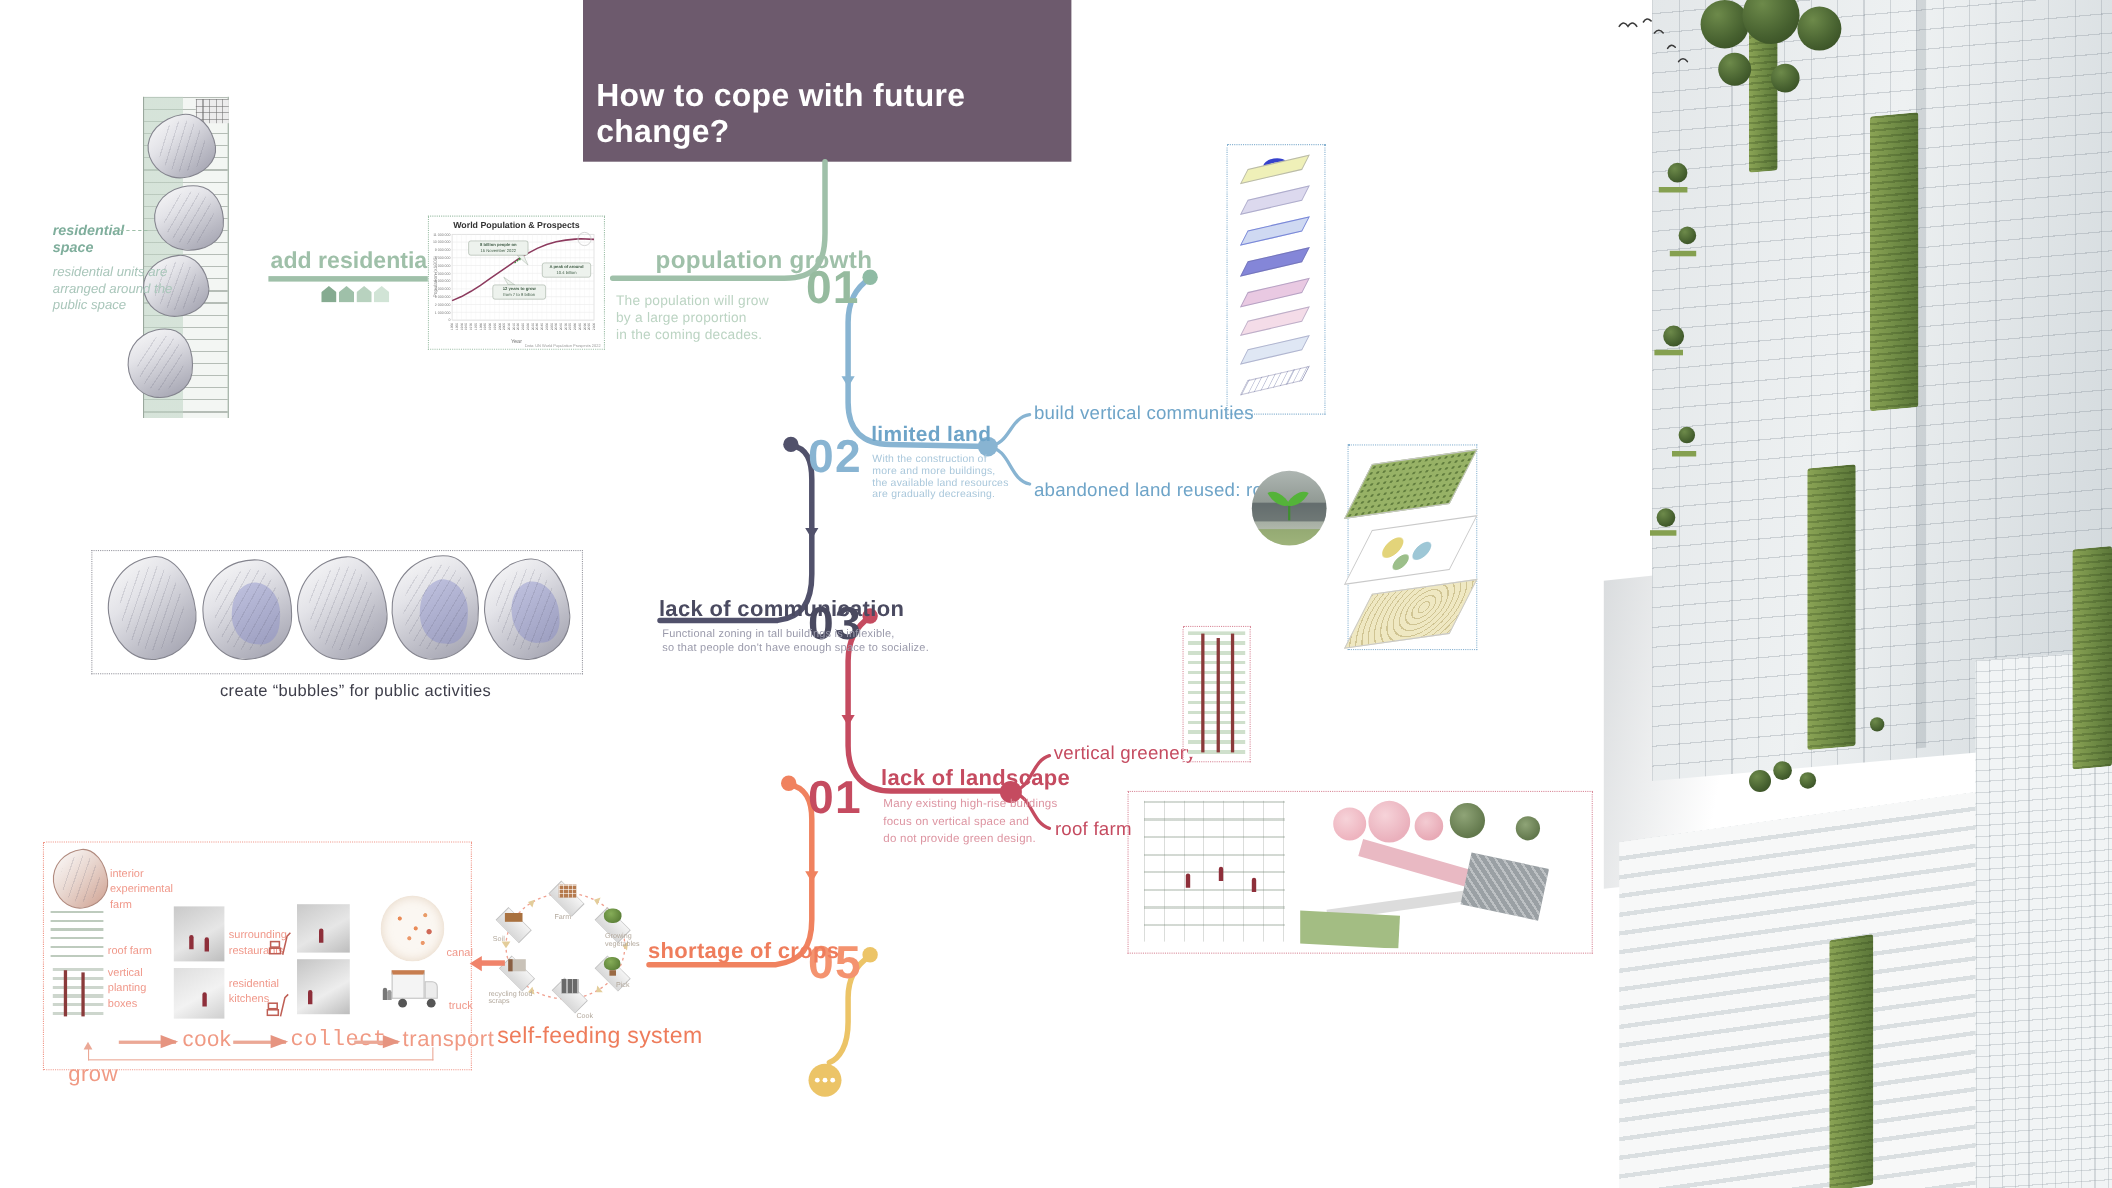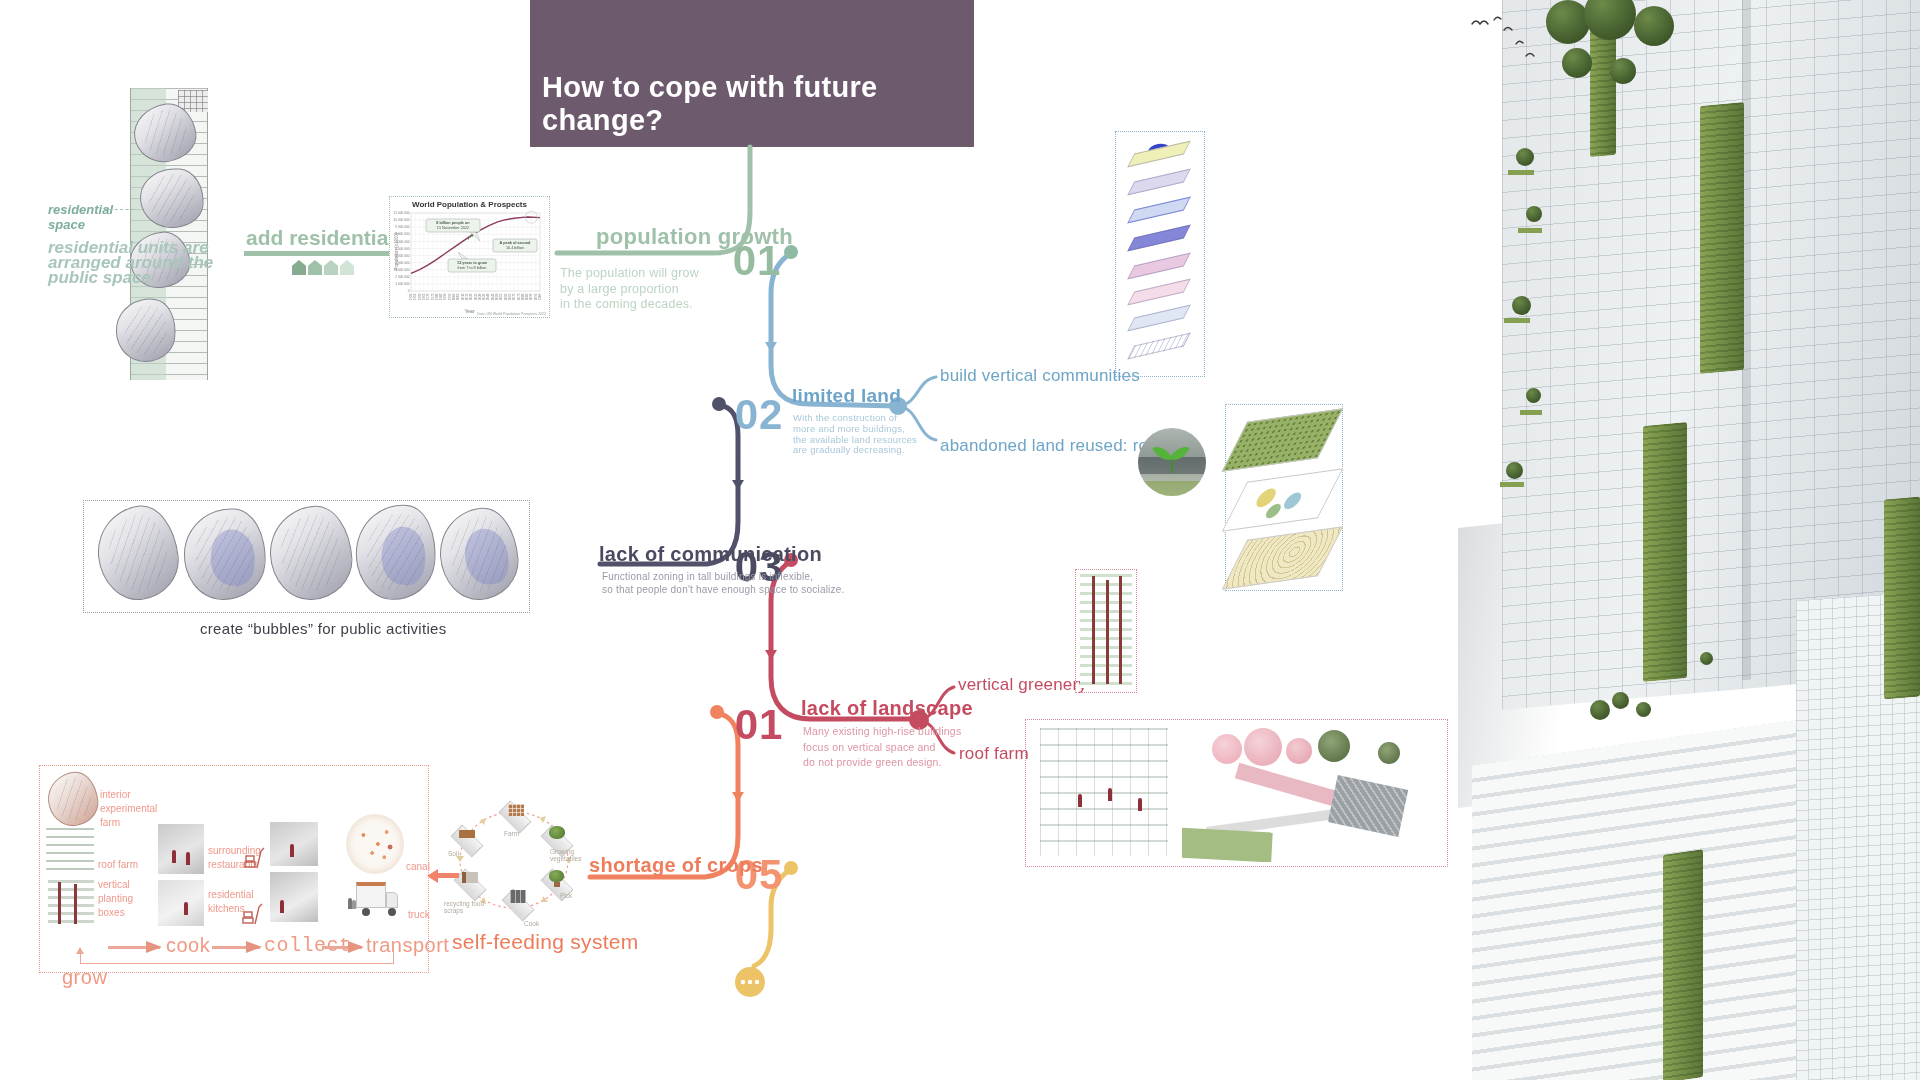--- a/index.html
+++ b/index.html
@@ -160,21 +160,21 @@
   <div class="abs section-strip"></div>
   <div class="abs grid-cap"></div>
   <div class="abs pod" style="left:134px;top:104px;width:62px;height:58px;transform:rotate(-8deg);"></div>
   <div class="abs pod" style="left:140px;top:168px;width:64px;height:60px;transform:rotate(5deg);"></div>
   <div class="abs pod" style="left:130px;top:232px;width:60px;height:56px;transform:rotate(-5deg);"></div>
   <div class="abs pod" style="left:116px;top:298px;width:60px;height:64px;transform:rotate(8deg);"></div>
 
   <div class="abs pre" style="left:48px;top:202px;font-size:13px;line-height:15px;font-weight:bold;font-style:italic;color:#7fae9c;">residential
 space</div>
   <div class="abs" style="left:104px;top:209px;width:30px;border-top:1.5px dashed #9fc0a9;"></div>
-  <div class="abs pre" style="left:48px;top:240px;font-size:17px;line-height:15px;font-style:italic;color:#a9c6ba;font-weight:bold;">residential units are
+  <div class="abs pre" style="left:48px;top:240px;font-size:12px;line-height:15px;font-style:italic;color:#a9c6ba;">residential units are
 arranged around the
 public space</div>
 
   <div class="abs" style="left:246px;top:226px;font-size:21px;font-weight:bold;color:#9fc0a9;">add residential space</div>
   <div class="abs" style="left:244px;top:251px;width:145px;height:5px;background:#9fc0a9;"></div>
   <div class="abs house" style="left:292px;top:260px;background:#86ab91;"></div>
   <div class="abs house" style="left:308px;top:260px;background:#9fc0a9;"></div>
   <div class="abs house" style="left:324px;top:260px;background:#b8d2bf;"></div>
   <div class="abs house" style="left:340px;top:260px;background:#d1e4d6;"></div>
 

